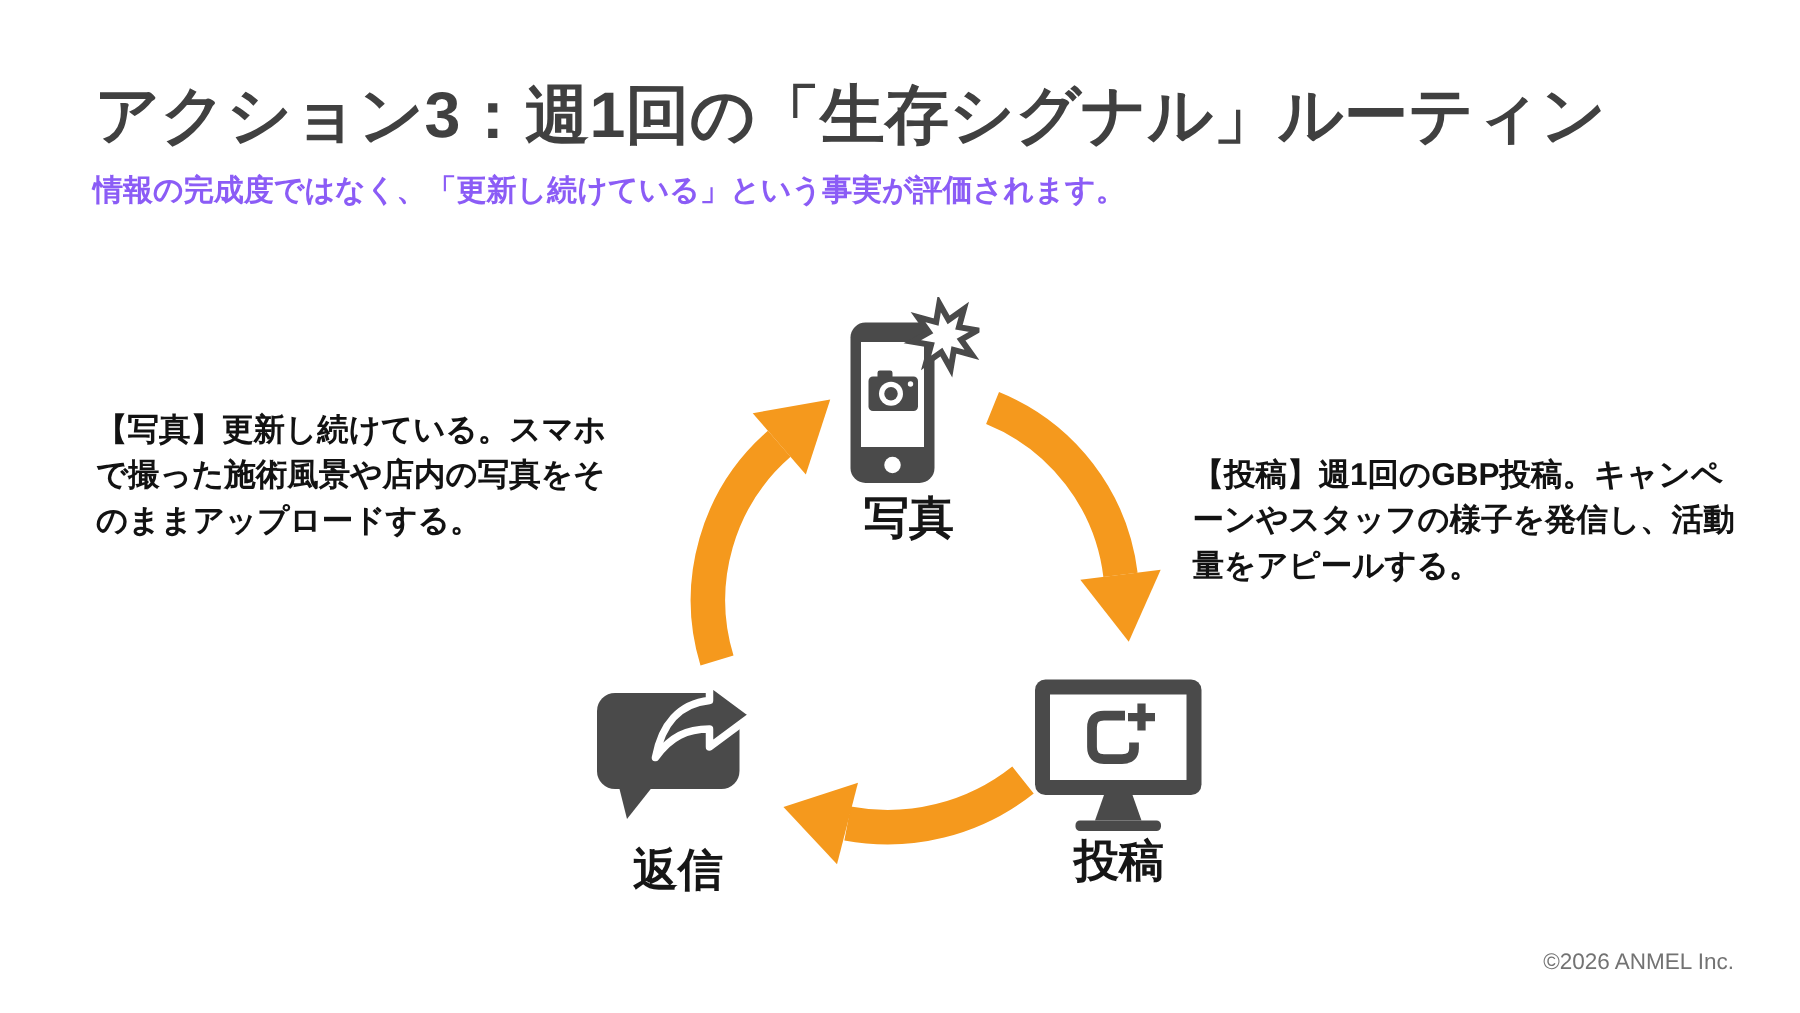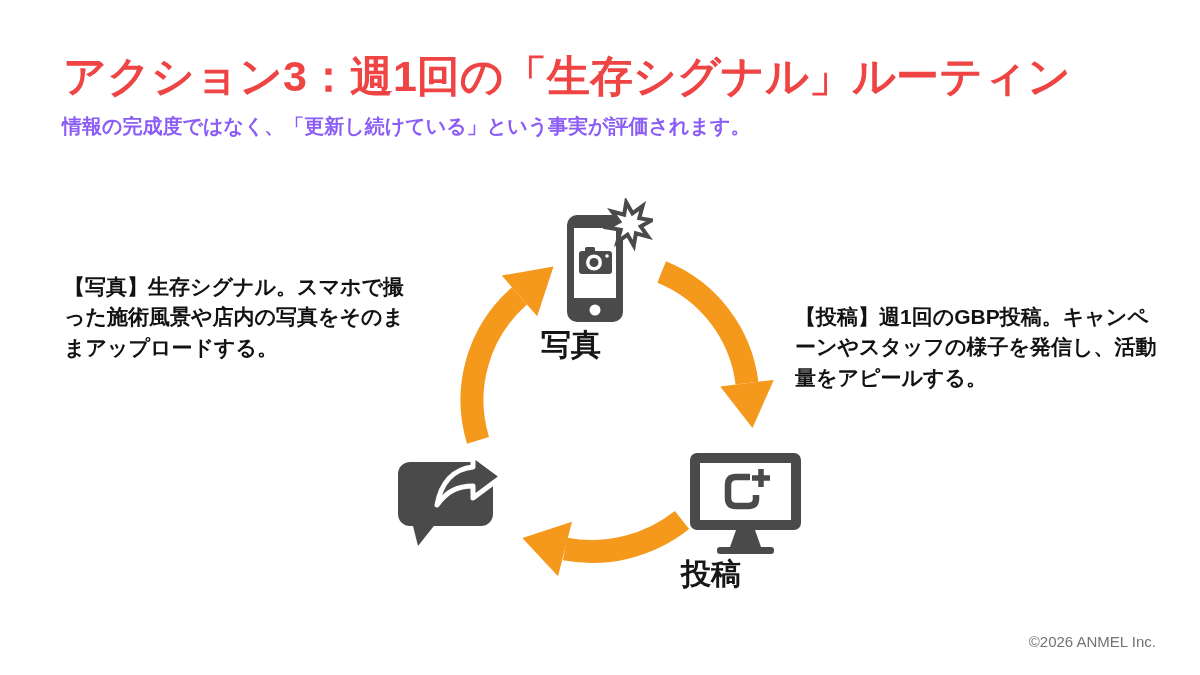--- a/index.html
+++ b/index.html
@@ -2,55 +2,55 @@
 <html><head>
 <meta charset="utf-8">
 <style>
   html,body{margin:0;padding:0;}
   .slide{
     position:relative;width:1200px;height:675px;background:#ffffff;overflow:hidden;
     font-family:"Liberation Sans","DejaVu Sans",sans-serif;color:#141414;
   }
   .title{
     position:absolute;left:63px;top:48px;font-size:43px;font-weight:bold;
-    color:#ef4444;white-space:nowrap;letter-spacing:0;
+    color:#404040;white-space:nowrap;letter-spacing:0;
   }
   .subtitle{
     position:absolute;left:62px;top:113px;font-size:20px;font-weight:bold;
     color:#8b5cf6;white-space:nowrap;
   }
   .note{
     position:absolute;font-size:21px;font-weight:bold;line-height:1.45;color:#121212;
   }
   .note-photo{left:64px;top:272px;width:352px;}
   .note-reply{left:64px;top:452px;width:358px;}
   .note-post{left:795px;top:302px;width:370px;text-align:left;}
   .node-label{
-    position:absolute;width:130px;font-size:30px;
+    position:absolute;width:130px;text-align:center;font-size:30px;
     font-weight:bold;color:#161616;
   }
   .label-photo{left:541px;top:325px;}
   .label-post{left:681px;top:554px;}
   .label-reply{left:387px;top:560px;}
   .arrows{position:absolute;left:0;top:0;width:1200px;height:675px;}
   .icon{position:absolute;}
   .icon-phone{left:558px;top:198px;width:95px;height:150px;}
   .icon-monitor{left:688px;top:450px;width:115px;height:105px;}
   .icon-bubble{left:395px;top:452px;width:115px;height:105px;}
   .copyright{position:absolute;right:44px;top:633px;font-size:15px;color:#737373;}
 </style>
 </head>
 <body>
 
 <div class="slide">
 
   <div class="title">アクション3：週1回の「生存シグナル」ルーティン</div>
   <div class="subtitle">情報の完成度ではなく、「更新し続けている」という事実が評価されます。</div>
 
-  <div class="note note-photo">【写真】生存シグナル。スマホで撮った施術風景や店内の写真をそのままアップロードする。</div>
+  <div class="note note-photo">【写真】更新し続けている。スマホで撮った施術風景や店内の写真をそのままアップロードする。</div>
   <div class="note note-post">【投稿】週1回のGBP投稿。キャンペーンやスタッフの様子を発信し、活動量をアピールする。</div>
 
   <svg class="arrows" viewBox="0 0 1200 675" xmlns="http://www.w3.org/2000/svg">
     <g>
       <path d="M 661.7 272 A 138 138 0 0 1 747 383.2" fill="none" stroke="#F5991D" stroke-width="23"></path>
       <polygon points="720.2,386.5 773.8,379.9 752.5,427.9" fill="#F5991D"></polygon>
     </g>
     <g>
       <path d="M 682 520 A 145 145 0 0 1 565 549" fill="none" stroke="#F5991D" stroke-width="23"></path>
       <polygon points="572,521.8 558,576.2 522.3,538" fill="#F5991D"></polygon>
@@ -82,16 +82,17 @@
     <polygon points="48,80 67,80 73,97 42,97" fill="#4A4A4A"></polygon>
     <rect x="29" y="97" width="57" height="7" rx="3" fill="#4A4A4A"></rect>
   </svg>
   <div class="node-label label-post">投稿</div>
 
   <svg class="icon icon-bubble" viewBox="0 0 115 105" xmlns="http://www.w3.org/2000/svg">
     <rect x="3" y="10" width="95" height="64" rx="12" fill="#4A4A4A"></rect>
     <polygon points="17,70 42,70 23,94" fill="#4A4A4A"></polygon>
     <path d="M78 3 L78 15 C58 17 46 31 42 53 C52 39 63 34 78 34 L78 46 L107 24.5 Z" fill="#4A4A4A" stroke="#ffffff" stroke-width="5" stroke-linejoin="round"></path>
   </svg>
+  <div class="node-label label-reply">返信</div>
 
   <div class="copyright">©2026 ANMEL Inc.</div>
 
 </div>
 
 </body></html>

